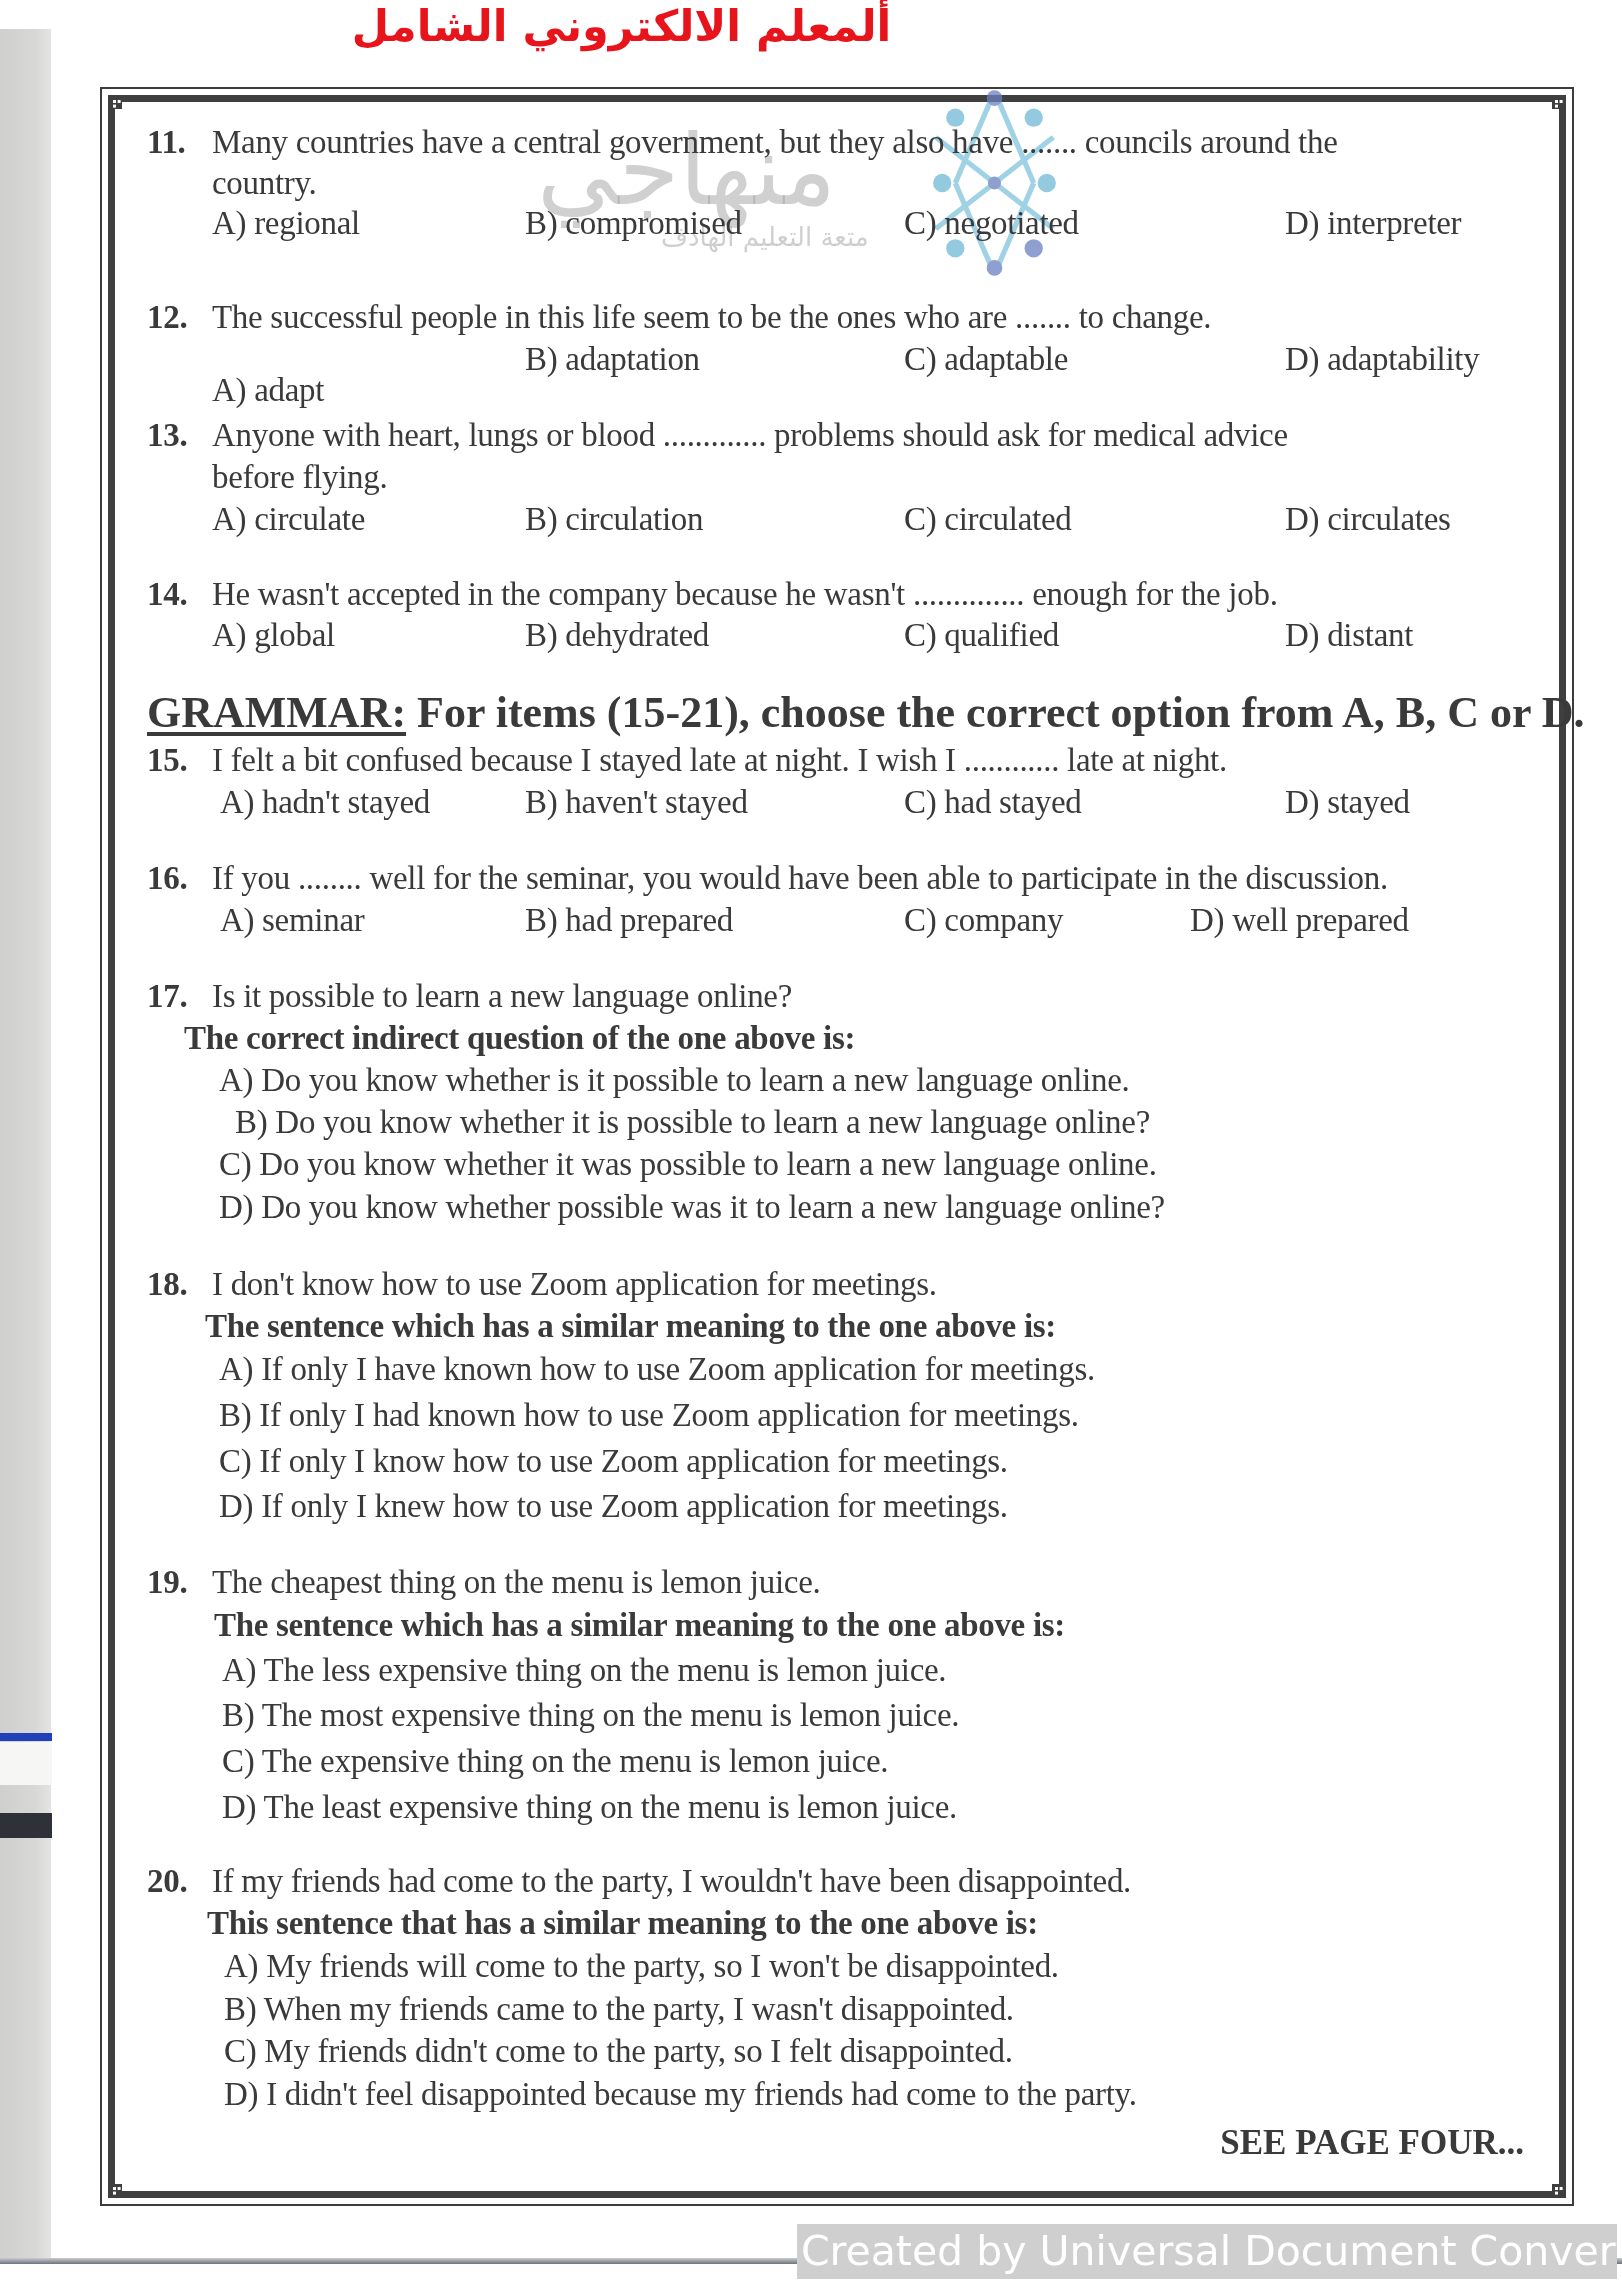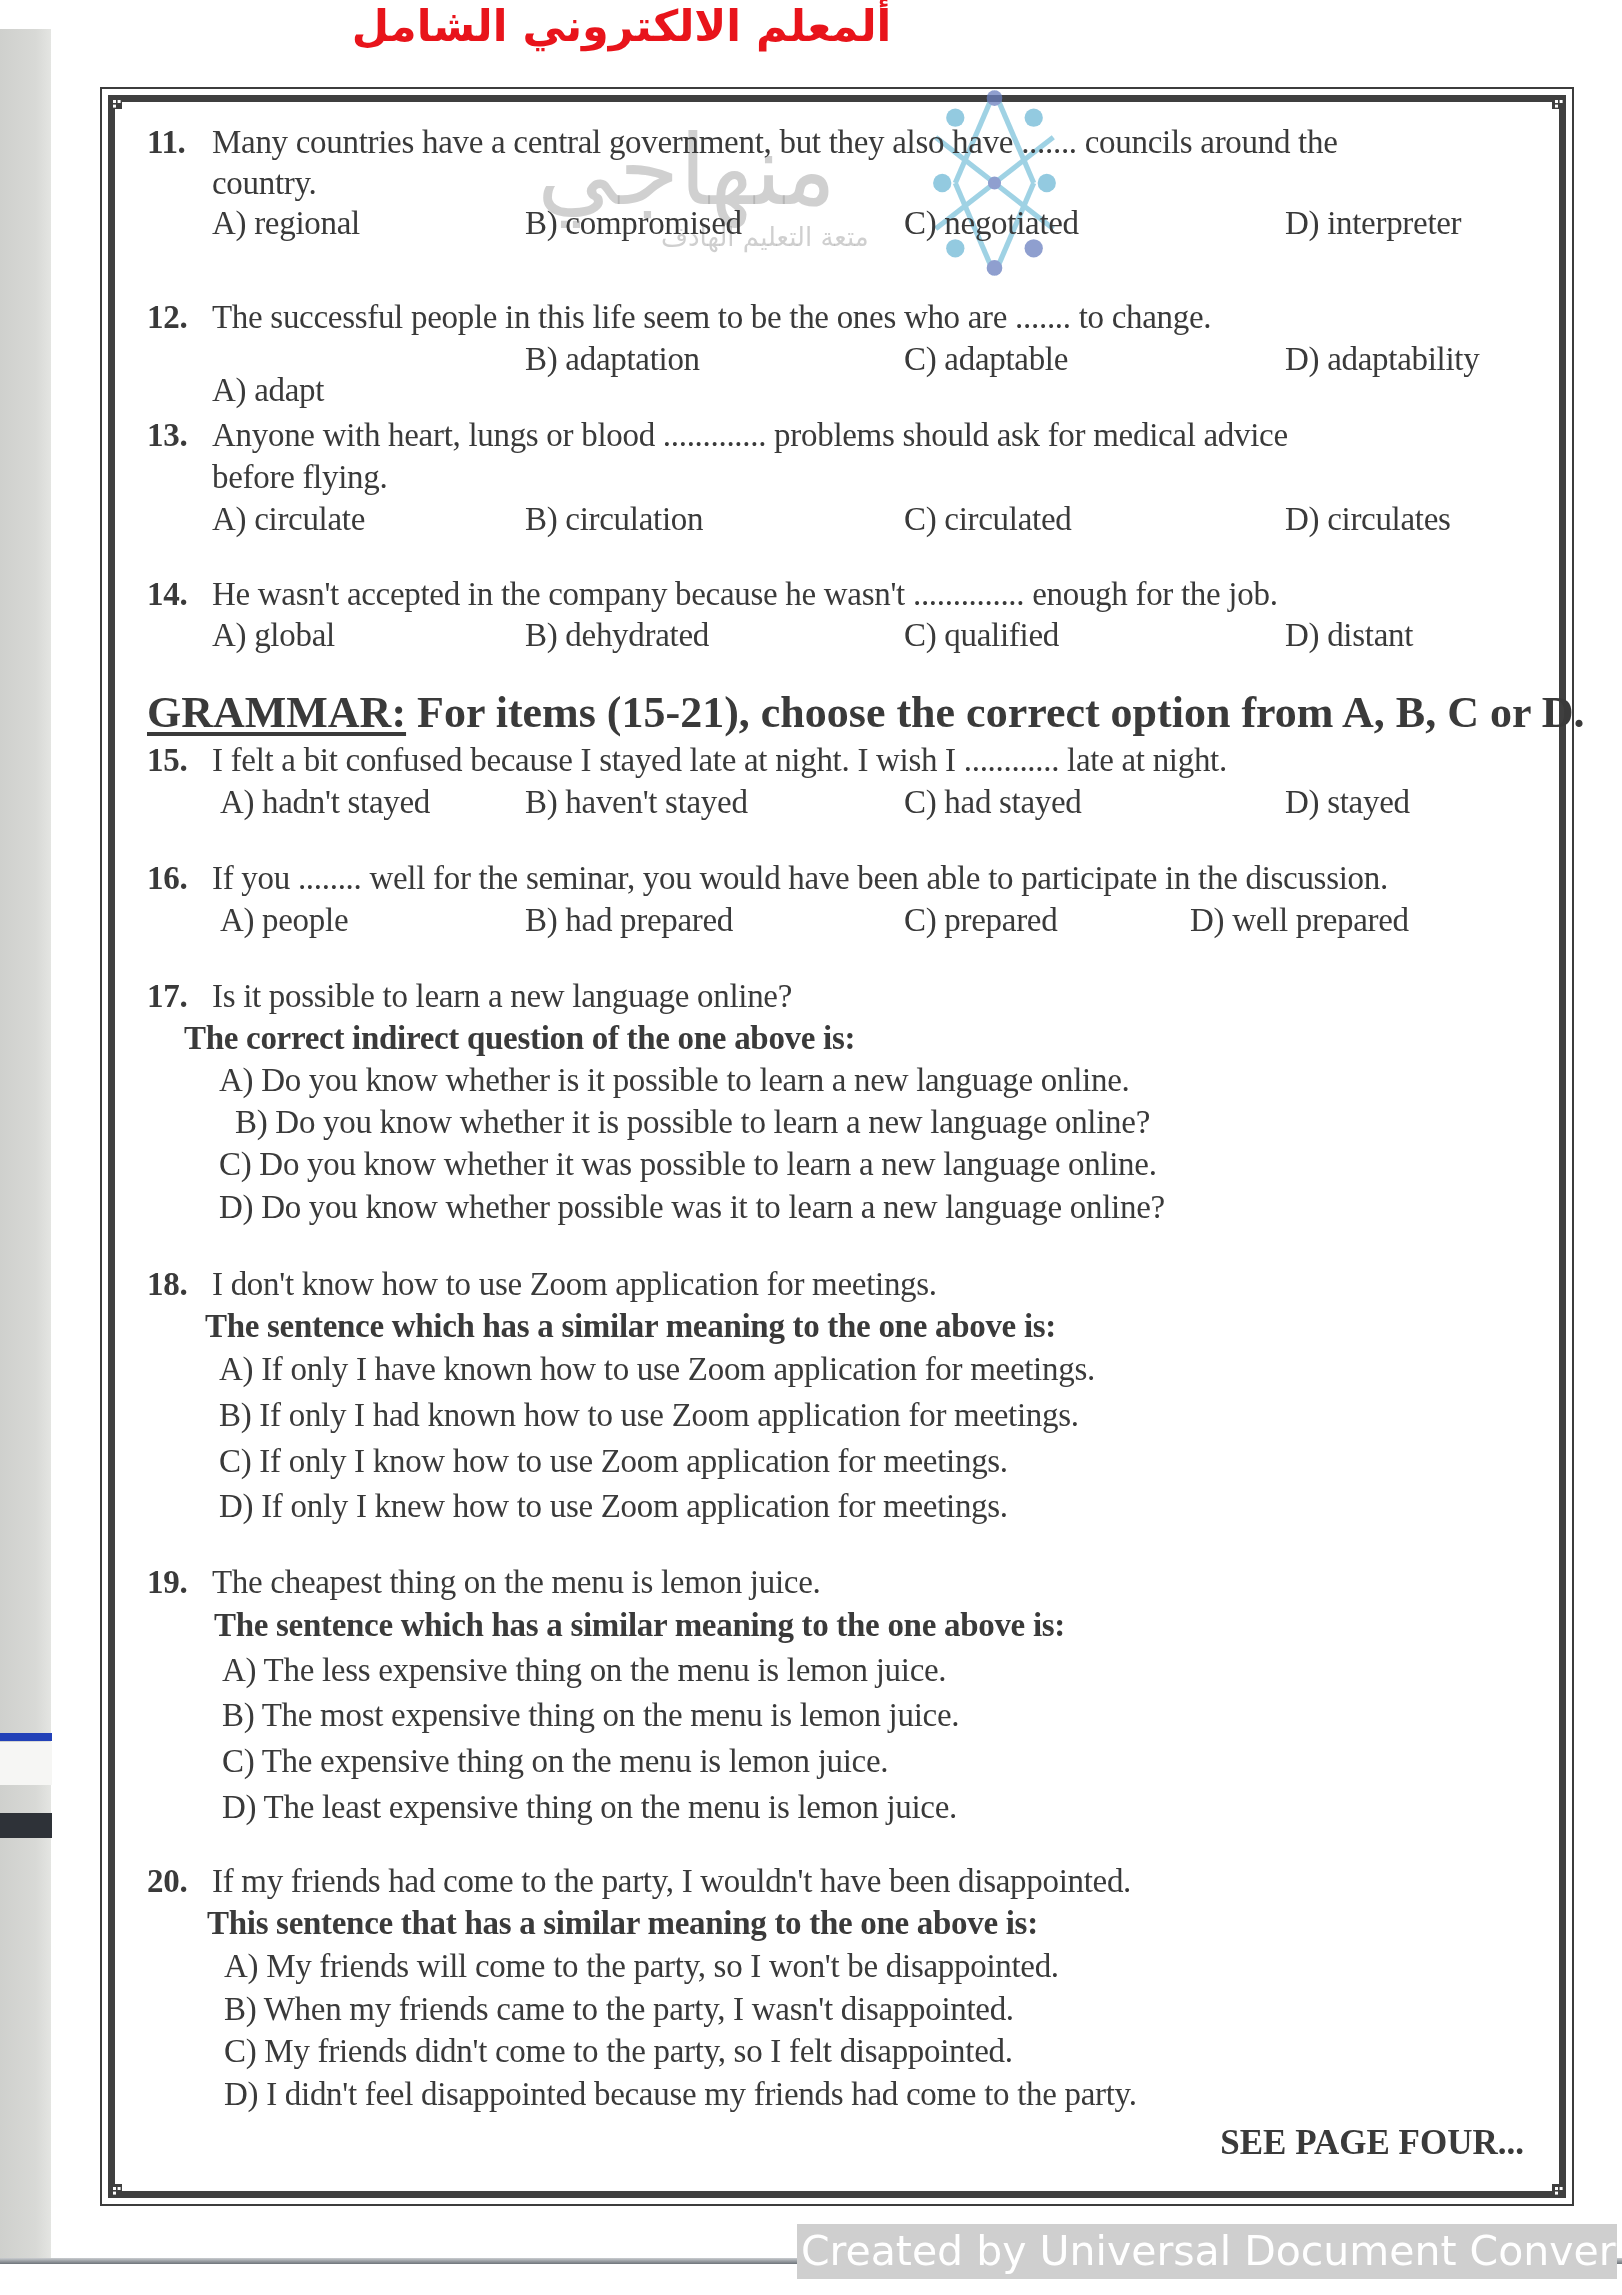--- a/index.html
+++ b/index.html
@@ -169,23 +169,23 @@
       <span class="opt" style="left:313px;">B) haven't stayed</span>
       <span class="opt" style="left:692px;">C) had stayed</span>
       <span class="opt" style="left:1073px;">D) stayed</span>
     </div>
   </div>
 
   <div class="q" style="top:857px;">
     <span class="qnum">16.</span>
     <span class="qtext" style="white-space:nowrap;">If you ........ well for the seminar, you would have been able to participate in the discussion.</span>
     <div class="opts" style="top:42px;">
-      <span class="opt" style="left:7.9px;">A) people</span>
+      <span class="opt" style="left:7.9px;">A) seminar</span>
       <span class="opt" style="left:313px;">B) had prepared</span>
-      <span class="opt" style="left:692px;">C) prepared</span>
+      <span class="opt" style="left:692px;">C) company</span>
       <span class="opt" style="left:978px;">D) well prepared</span>
     </div>
   </div>
 
   <div class="q" style="top:975px;">
     <span class="qnum">17.</span>
     <span class="qtext">Is it possible to learn a new language online?</span>
     <span class="bold-prompt" style="left:37px;top:42px;">The correct indirect question of the one above is:</span>
     <span class="stack-opt" style="left:72px;top:84px;">A) Do you know whether is it possible to learn a new language online.</span>
     <span class="stack-opt" style="left:88px;top:126px;">B) Do you know whether it is possible to learn a new language online?</span>

